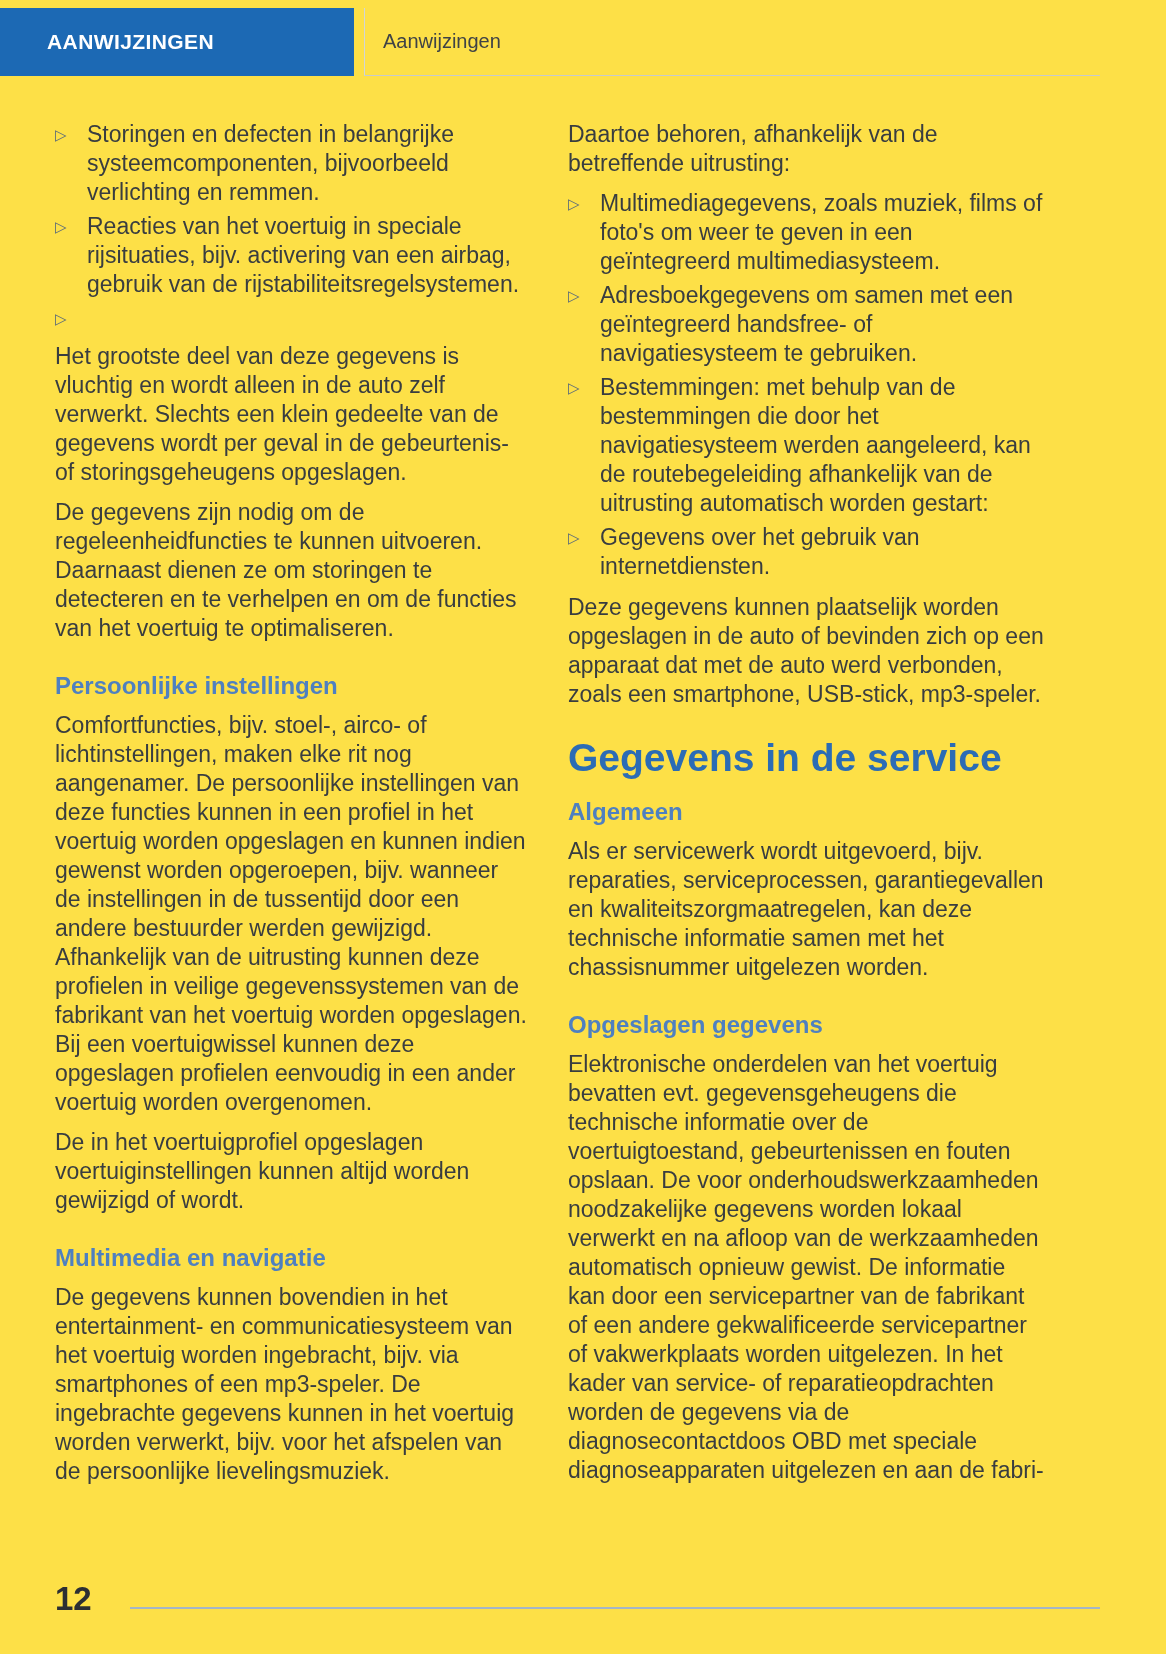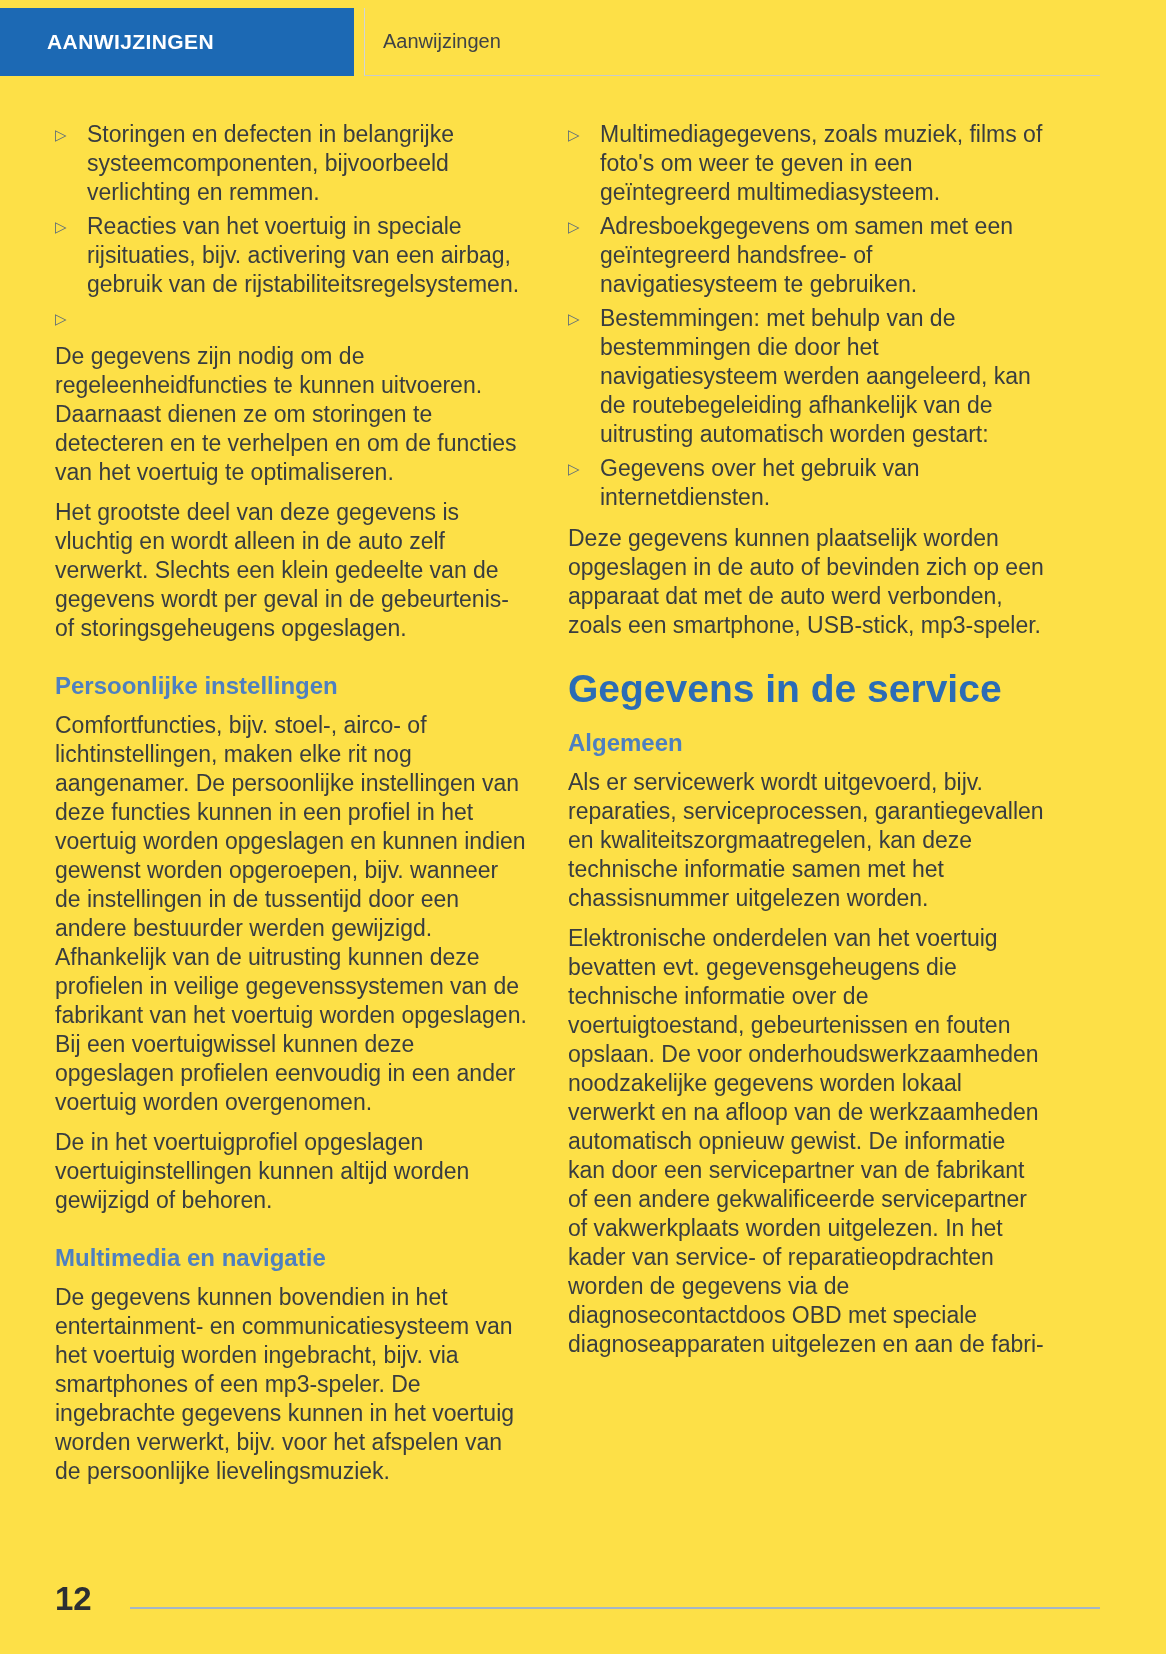--- a/index.html
+++ b/index.html
@@ -138,34 +138,35 @@
         </div>
         <div class="bullet">
           <span class="marker">▷</span>
           <p>Reacties van het voertuig in speciale rijsituaties, bijv. activering van een airbag, gebruik van de rijstabiliteitsregelsystemen.</p>
         </div>
         <div class="bullet">
           <span class="marker">▷</span>
         </div>
       </div>
 
+      <p>Het grootste deel van deze gegevens is vluchtig en wordt alleen in de auto zelf verwerkt. Slechts een klein gedeelte van de gegevens wordt per geval in de gebeurtenis- of storingsgeheugens opgeslagen.</p>
       <p>De gegevens zijn nodig om de regeleenheidfuncties te kunnen uitvoeren. Daarnaast dienen ze om storingen te detecteren en te verhelpen en om de functies van het voertuig te optimaliseren.</p>
-      <p>Het grootste deel van deze gegevens is vluchtig en wordt alleen in de auto zelf verwerkt. Slechts een klein gedeelte van de gegevens wordt per geval in de gebeurtenis- of storingsgeheugens opgeslagen.</p>
 
       <h3 class="h-small">Persoonlijke instellingen</h3>
       <p>Comfortfuncties, bijv. stoel-, airco- of lichtinstellingen, maken elke rit nog aangenamer. De persoonlijke instellingen van deze functies kunnen in een profiel in het voertuig worden opgeslagen en kunnen indien gewenst worden opgeroepen, bijv. wanneer de instellingen in de tussentijd door een andere bestuurder werden gewijzigd. Afhankelijk van de uitrusting kunnen deze profielen in veilige gegevenssystemen van de fabrikant van het voertuig worden opgeslagen. Bij een voertuigwissel kunnen deze opgeslagen profielen eenvoudig in een ander voertuig worden overgenomen.</p>
-      <p>De in het voertuigprofiel opgeslagen voertuiginstellingen kunnen altijd worden gewijzigd of behoren.</p>
+      <p>De in het voertuigprofiel opgeslagen voertuiginstellingen kunnen altijd worden gewijzigd of wordt.</p>
 
       <h3 class="h-small">Multimedia en navigatie</h3>
       <p>De gegevens kunnen bovendien in het entertainment- en communicatiesysteem van het voertuig worden ingebracht, bijv. via smartphones of een mp3-speler. De ingebrachte gegevens kunnen in het voertuig worden verwerkt, bijv. voor het afspelen van de persoonlijke lievelingsmuziek.</p>
 
     </div>
 
     <div class="col-right">
 
+      <p>Daartoe behoren, afhankelijk van de betreffende uitrusting:</p>
 
       <div class="bullet-group">
         <div class="bullet">
           <span class="marker">▷</span>
           <p>Multimediagegevens, zoals muziek, films of foto's om weer te geven in een geïntegreerd multimediasysteem.</p>
         </div>
         <div class="bullet">
           <span class="marker">▷</span>
           <p>Adresboekgegevens om samen met een geïntegreerd handsfree- of navigatiesysteem te gebruiken.</p>
         </div>
@@ -179,20 +180,21 @@
         </div>
       </div>
 
       <p>Deze gegevens kunnen plaatselijk worden opgeslagen in de auto of bevinden zich op een apparaat dat met de auto werd verbonden, zoals een smartphone, USB-stick, mp3-speler.</p>
 
       <h2 class="h-large">Gegevens in de service</h2>
 
       <h3 class="h-small h-first">Algemeen</h3>
       <p>Als er servicewerk wordt uitgevoerd, bijv. reparaties, serviceprocessen, garantiegevallen en kwaliteitszorgmaatregelen, kan deze technische informatie samen met het chassisnummer uitgelezen worden.</p>
 
+      <h3 class="h-small">Opgeslagen gegevens</h3>
       <p>Elektronische onderdelen van het voertuig bevatten evt. gegevensgeheugens die technische informatie over de voertuigtoestand, gebeurtenissen en fouten opslaan. De voor onderhoudswerkzaamheden noodzakelijke gegevens worden lokaal verwerkt en na afloop van de werkzaamheden automatisch opnieuw gewist. De informatie kan door een servicepartner van de fabrikant of een andere gekwalificeerde servicepartner of vakwerkplaats worden uitgelezen. In het kader van service- of reparatieopdrachten worden de gegevens via de diagnosecontactdoos OBD met speciale diagnoseapparaten uitgelezen en aan de fabri-</p>
 
     </div>
 
   </div>
 
   <footer class="page-footer">
     <span class="page-number">12</span>
     <div class="footer-rule"></div>
   </footer>

